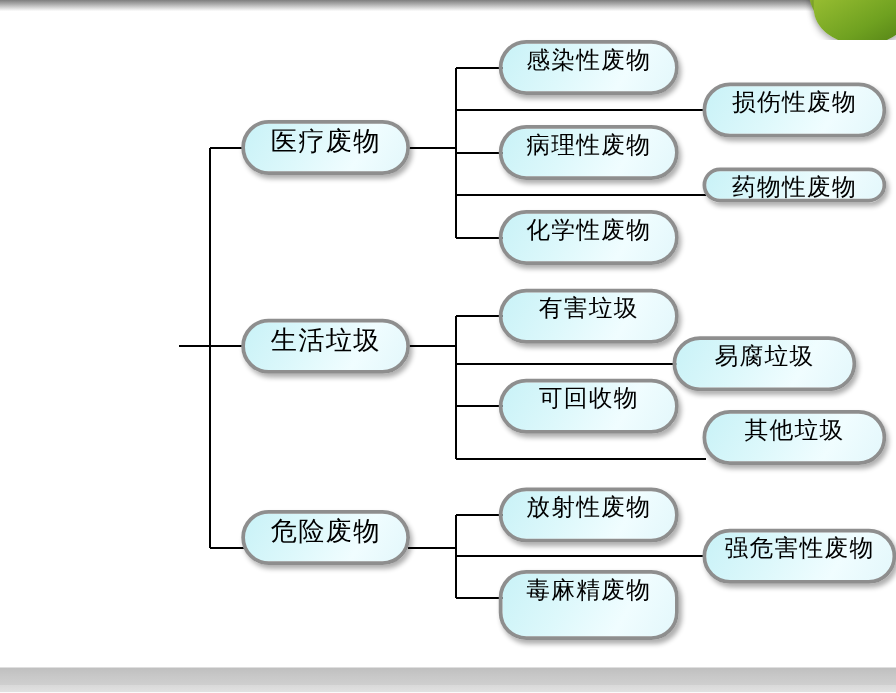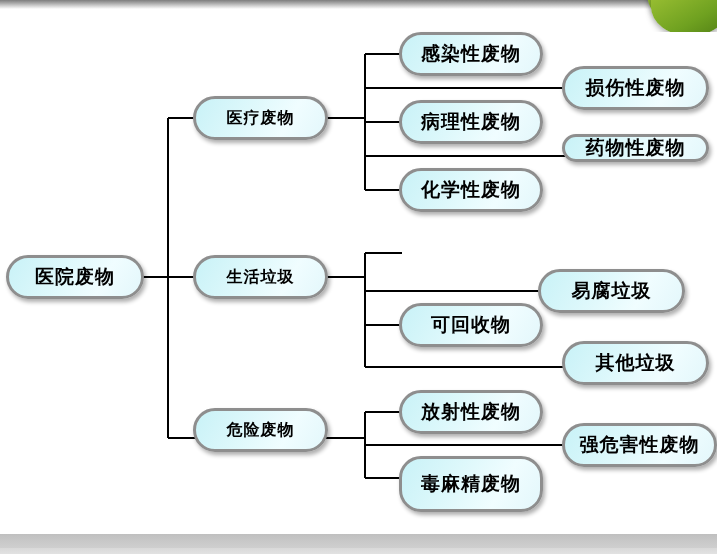--- a/index.html
+++ b/index.html
@@ -68,31 +68,29 @@
 
   
   .node {
     position: absolute;
     box-sizing: border-box;
     border: 3px solid #8e8e8e;
     border-radius: 22px;
     background: linear-gradient(120deg, #c9f2f7 0%, #ddf8fb 38%, #f0fdff 70%, #e3f7fb 100%);
     box-shadow: 2px 3px 4px rgba(0,0,0,0.32);
     display: flex;
-    align-items: center;
     justify-content: center;
     color: #000000;
     font-size: 19px;
     letter-spacing: 1px;
     white-space: nowrap;
     font-family: "DejaVu Sans", "Liberation Sans", sans-serif;
-    font-weight: bold;
   }
   .node.root { font-size: 19px; }
-  .node.level2 { font-size: 16px; }
+  .node.level2 { font-size: 21px; }
   .node.leaf { font-size: 19px; }
 </style>
 </head>
 <body>
 
 <div id="slide">
 
   <div class="top-band"></div>
 
   <div class="corner-leaf">
@@ -125,23 +123,20 @@
       <line x1="365" y1="367" x2="565" y2="367"></line>
 
       <line x1="326" y1="438" x2="365" y2="438"></line>
       <line x1="365" y1="412" x2="365" y2="478"></line>
       <line x1="365" y1="412" x2="402" y2="412"></line>
       <line x1="365" y1="445" x2="565" y2="445"></line>
       <line x1="365" y1="478" x2="402" y2="478"></line>
     </g>
   </svg>
 
-  <div class="node root" style="left:6px; top:255px; width:138px; height:44px;">
-    <span>医院废物</span>
-  </div>
 
   <div class="node level2" style="left:193px; top:96px; width:135px; height:44px;">
     <span>医疗废物</span>
   </div>
   <div class="node level2" style="left:193px; top:255px; width:135px; height:44px;">
     <span>生活垃圾</span>
   </div>
   <div class="node level2" style="left:193px; top:408px; width:135px; height:44px;">
     <span>危险废物</span>
   </div>
@@ -155,27 +150,30 @@
   <div class="node leaf" style="left:562px; top:66px; width:147px; height:44px;">
     <span>损伤性废物</span>
   </div>
   <div class="node leaf" style="left:562px; top:134px; width:147px; height:28px;">
     <span>药物性废物</span>
   </div>
   <div class="node leaf" style="left:399px; top:168px; width:144px; height:44px;">
     <span>化学性废物</span>
   </div>
 
+  <div class="node leaf" style="left:399px; top:231px; width:144px; height:44px;">
+    <span>有害垃圾</span>
+  </div>
   <div class="node leaf" style="left:538px; top:269px; width:147px; height:44px;">
     <span>易腐垃圾</span>
   </div>
   <div class="node leaf" style="left:399px; top:303px; width:144px; height:44px;">
     <span>可回收物</span>
   </div>
-  <div class="node leaf" style="left:562px; top:341px; width:147px; height:44px;">
+  <div class="node leaf" style="left:562px; top:328px; width:147px; height:44px;">
     <span>其他垃圾</span>
   </div>
 
   <div class="node leaf" style="left:399px; top:390px; width:144px; height:44px;">
     <span>放射性废物</span>
   </div>
   <div class="node leaf" style="left:562px; top:423px; width:155px; height:44px;">
     <span>强危害性废物</span>
   </div>
   <div class="node leaf" style="left:399px; top:456px; width:144px; height:56px;">

